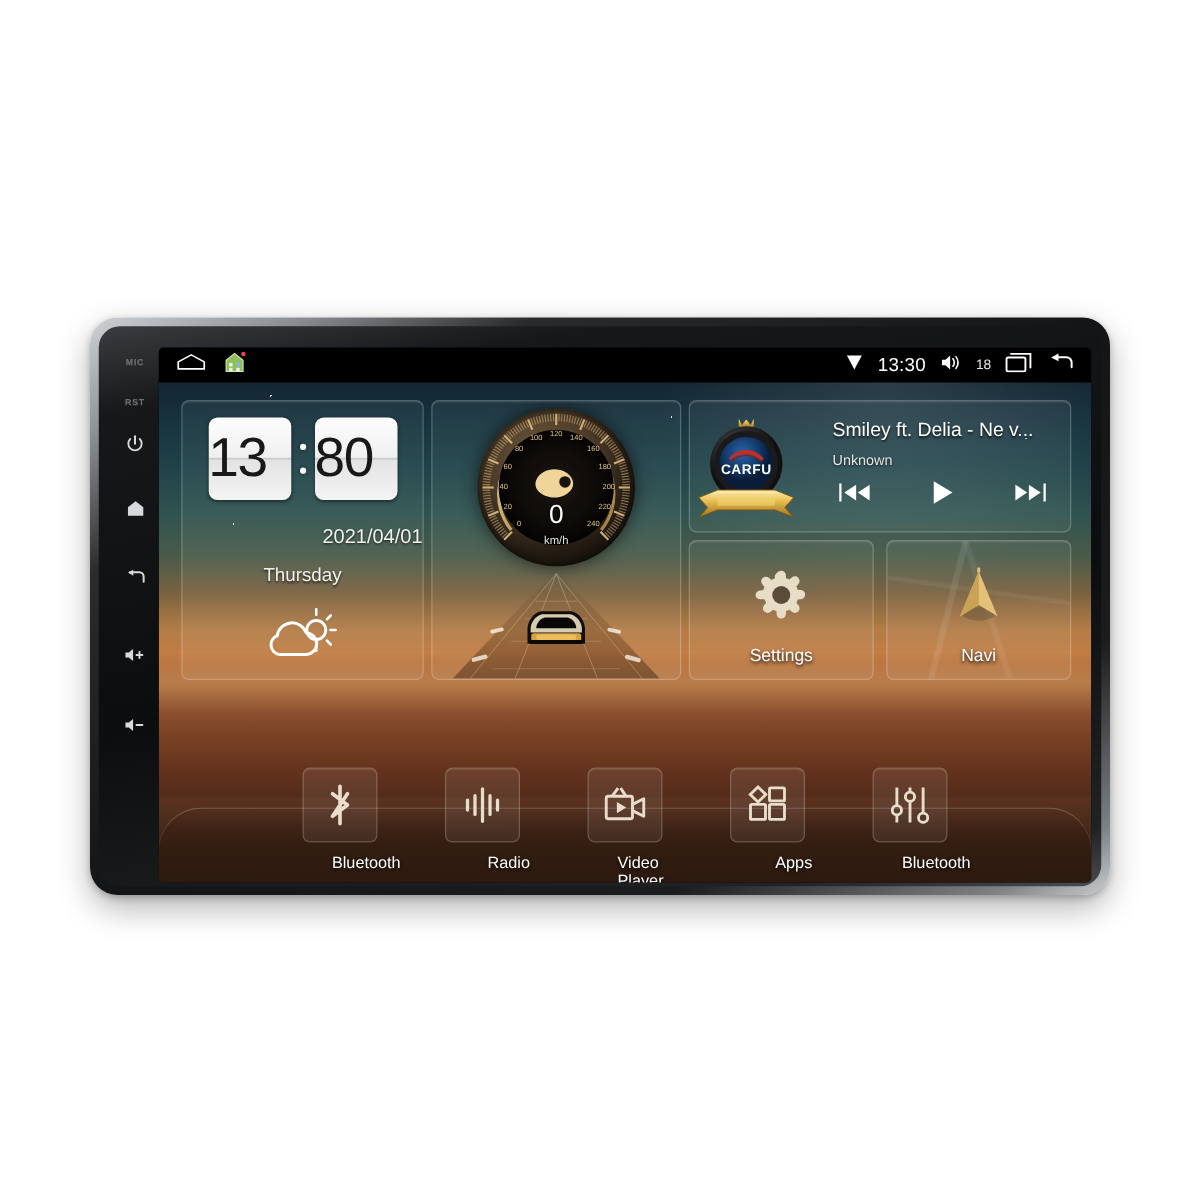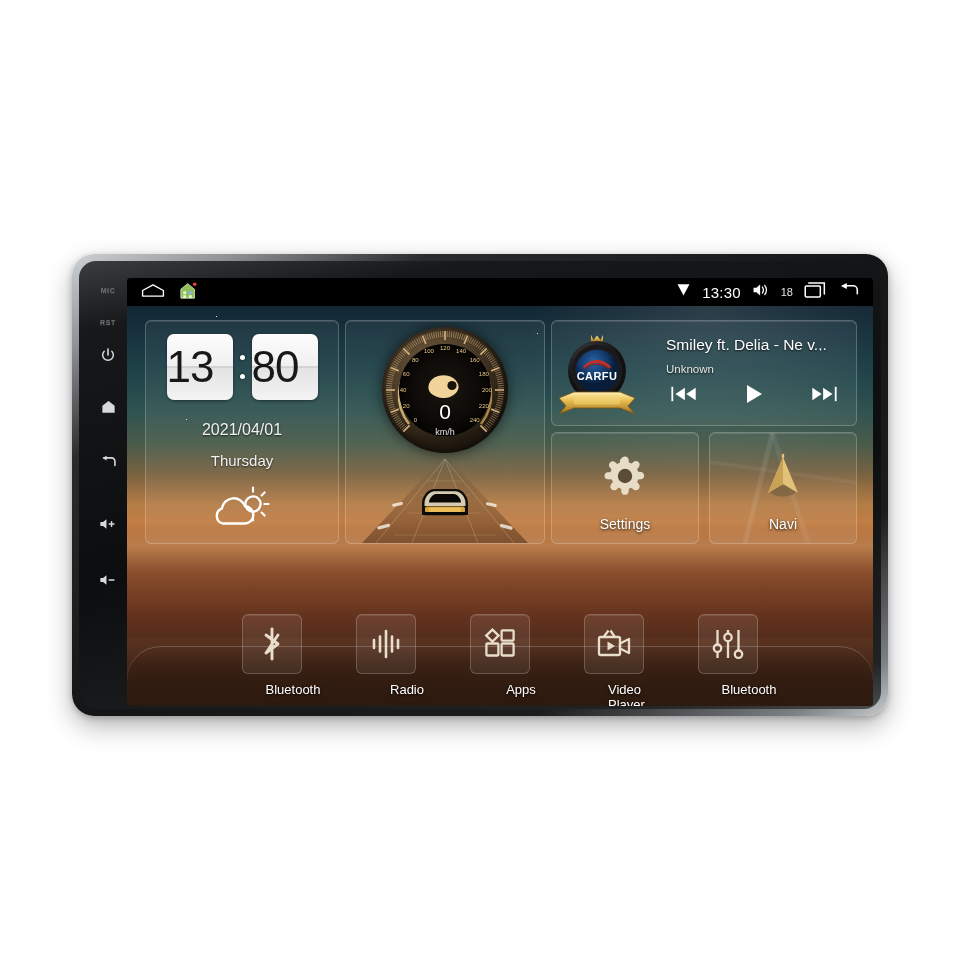--- a/index.html
+++ b/index.html
@@ -119,21 +119,21 @@
     background:linear-gradient(to bottom,#fdfdfd 0%,#f0f0f0 48%,#c6c6c6 50%,#e3e3e3 52%,#f4f4f4 100%);
     box-shadow:0 1px 3px rgba(0,0,0,.45);
     display:flex;align-items:center;justify-content:flex-start;
   }
   .flip-box span{
     font-size:44px;font-weight:400;color:#181818;line-height:1;
     font-family:"Liberation Sans", sans-serif;letter-spacing:-1px;
   }
   #colon{align-self:center;display:flex;flex-direction:column;justify-content:center;gap:14px;}
   #colon i{display:block;width:5px;height:5px;border-radius:50%;background:#fff;box-shadow:0 0 3px rgba(0,0,0,.6);}
-  #date-txt{text-align:center;color:#f2f2f2;font-size:16px;margin-top:21px;text-shadow:0 1px 2px rgba(0,0,0,.7);}
+  #date-txt{text-align:right;color:#f2f2f2;font-size:16px;margin-top:21px;text-shadow:0 1px 2px rgba(0,0,0,.7);}
   #day-txt{text-align:center;color:#f2f2f2;font-size:15px;margin-top:13px;text-shadow:0 1px 2px rgba(0,0,0,.7);}
   #weather-ico{display:flex;justify-content:center;margin-top:16px;}
 
   
   #speed-card{left:218px;top:14px;width:198px;height:222px;}
   #speedo-wrap{position:absolute;left:50%;top:6px;transform:translateX(-50%);width:126px;height:126px;}
   .gauge-outer{
     position:absolute;inset:0;border-radius:50%;
     background:radial-gradient(circle at 38% 28%, #6a553a 0%, #4a3a27 38%, #241c12 68%, #0d0a07 100%);
     box-shadow:0 0 14px rgba(0,0,0,.6), inset 0 0 10px rgba(0,0,0,.8);
@@ -644,44 +644,44 @@
                 <path d="M23 9.5v15"></path>
                   <path d="M29 13v8"></path>
               </g>
             </svg>
           </div>
           <div class="dock-lbl">Radio</div>
         </div>
 
         <div class="dock-item">
           <div class="dock-sq">
+            <svg width="36" height="32" viewBox="0 0 36 32">
+              <g stroke="#e8decb" stroke-width="2.3" fill="none" stroke-linejoin="round">
+                <rect x="3" y="9" width="21" height="18" rx="1.6"></rect>
+                <path d="M24 15.5 L33 11 L33 25 L24 20.5 Z"></path>
+                <path d="M8 8.5 L12.5 2.5 M18.5 8.5 L14.5 2.5"></path>
+              </g>
+              <path d="M11.5 13.5 L11.5 22.5 L19 18 Z" fill="#e8decb"></path>
+            </svg>
+          </div>
+          <div class="dock-lbl">Video Player</div>
+        </div>
+
+        <div class="dock-item">
+          <div class="dock-sq">
             <svg width="34" height="34" viewBox="0 0 34 34">
               <g fill="none" stroke="#e8decb" stroke-width="2.3">
                 <rect x="3.4" y="16.5" width="12" height="12" rx="1"></rect>
                 <rect x="18.6" y="16.5" width="12" height="12" rx="1"></rect>
                 <rect x="18.6" y="3.3" width="12" height="10.4" rx="1"></rect>
                 <path d="M9.4 2.6 L15.6 8.6 L9.4 14.6 L3.2 8.6 Z"></path>
               </g>
             </svg>
           </div>
           <div class="dock-lbl">Apps</div>
-        </div>
-
-        <div class="dock-item">
-          <div class="dock-sq">
-            <svg width="36" height="32" viewBox="0 0 36 32">
-              <g stroke="#e8decb" stroke-width="2.3" fill="none" stroke-linejoin="round">
-                <rect x="3" y="9" width="21" height="18" rx="1.6"></rect>
-                <path d="M24 15.5 L33 11 L33 25 L24 20.5 Z"></path>
-                <path d="M8 8.5 L12.5 2.5 M18.5 8.5 L14.5 2.5"></path>
-              </g>
-              <path d="M11.5 13.5 L11.5 22.5 L19 18 Z" fill="#e8decb"></path>
-            </svg>
-          </div>
-          <div class="dock-lbl">Video Player</div>
         </div>
 
         <div class="dock-item">
           <div class="dock-sq">
             <svg width="34" height="34" viewBox="0 0 34 34">
               <g stroke="#e8decb" stroke-width="2.3" fill="none">
                 <path d="M6.5 3v14.5M6.5 25v6"></path>
                 <circle cx="6.5" cy="21.2" r="3.7"></circle>
                 <path d="M17 3v3.5M17 14.4v16.6"></path>
                 <circle cx="17" cy="10.4" r="3.7"></circle>

